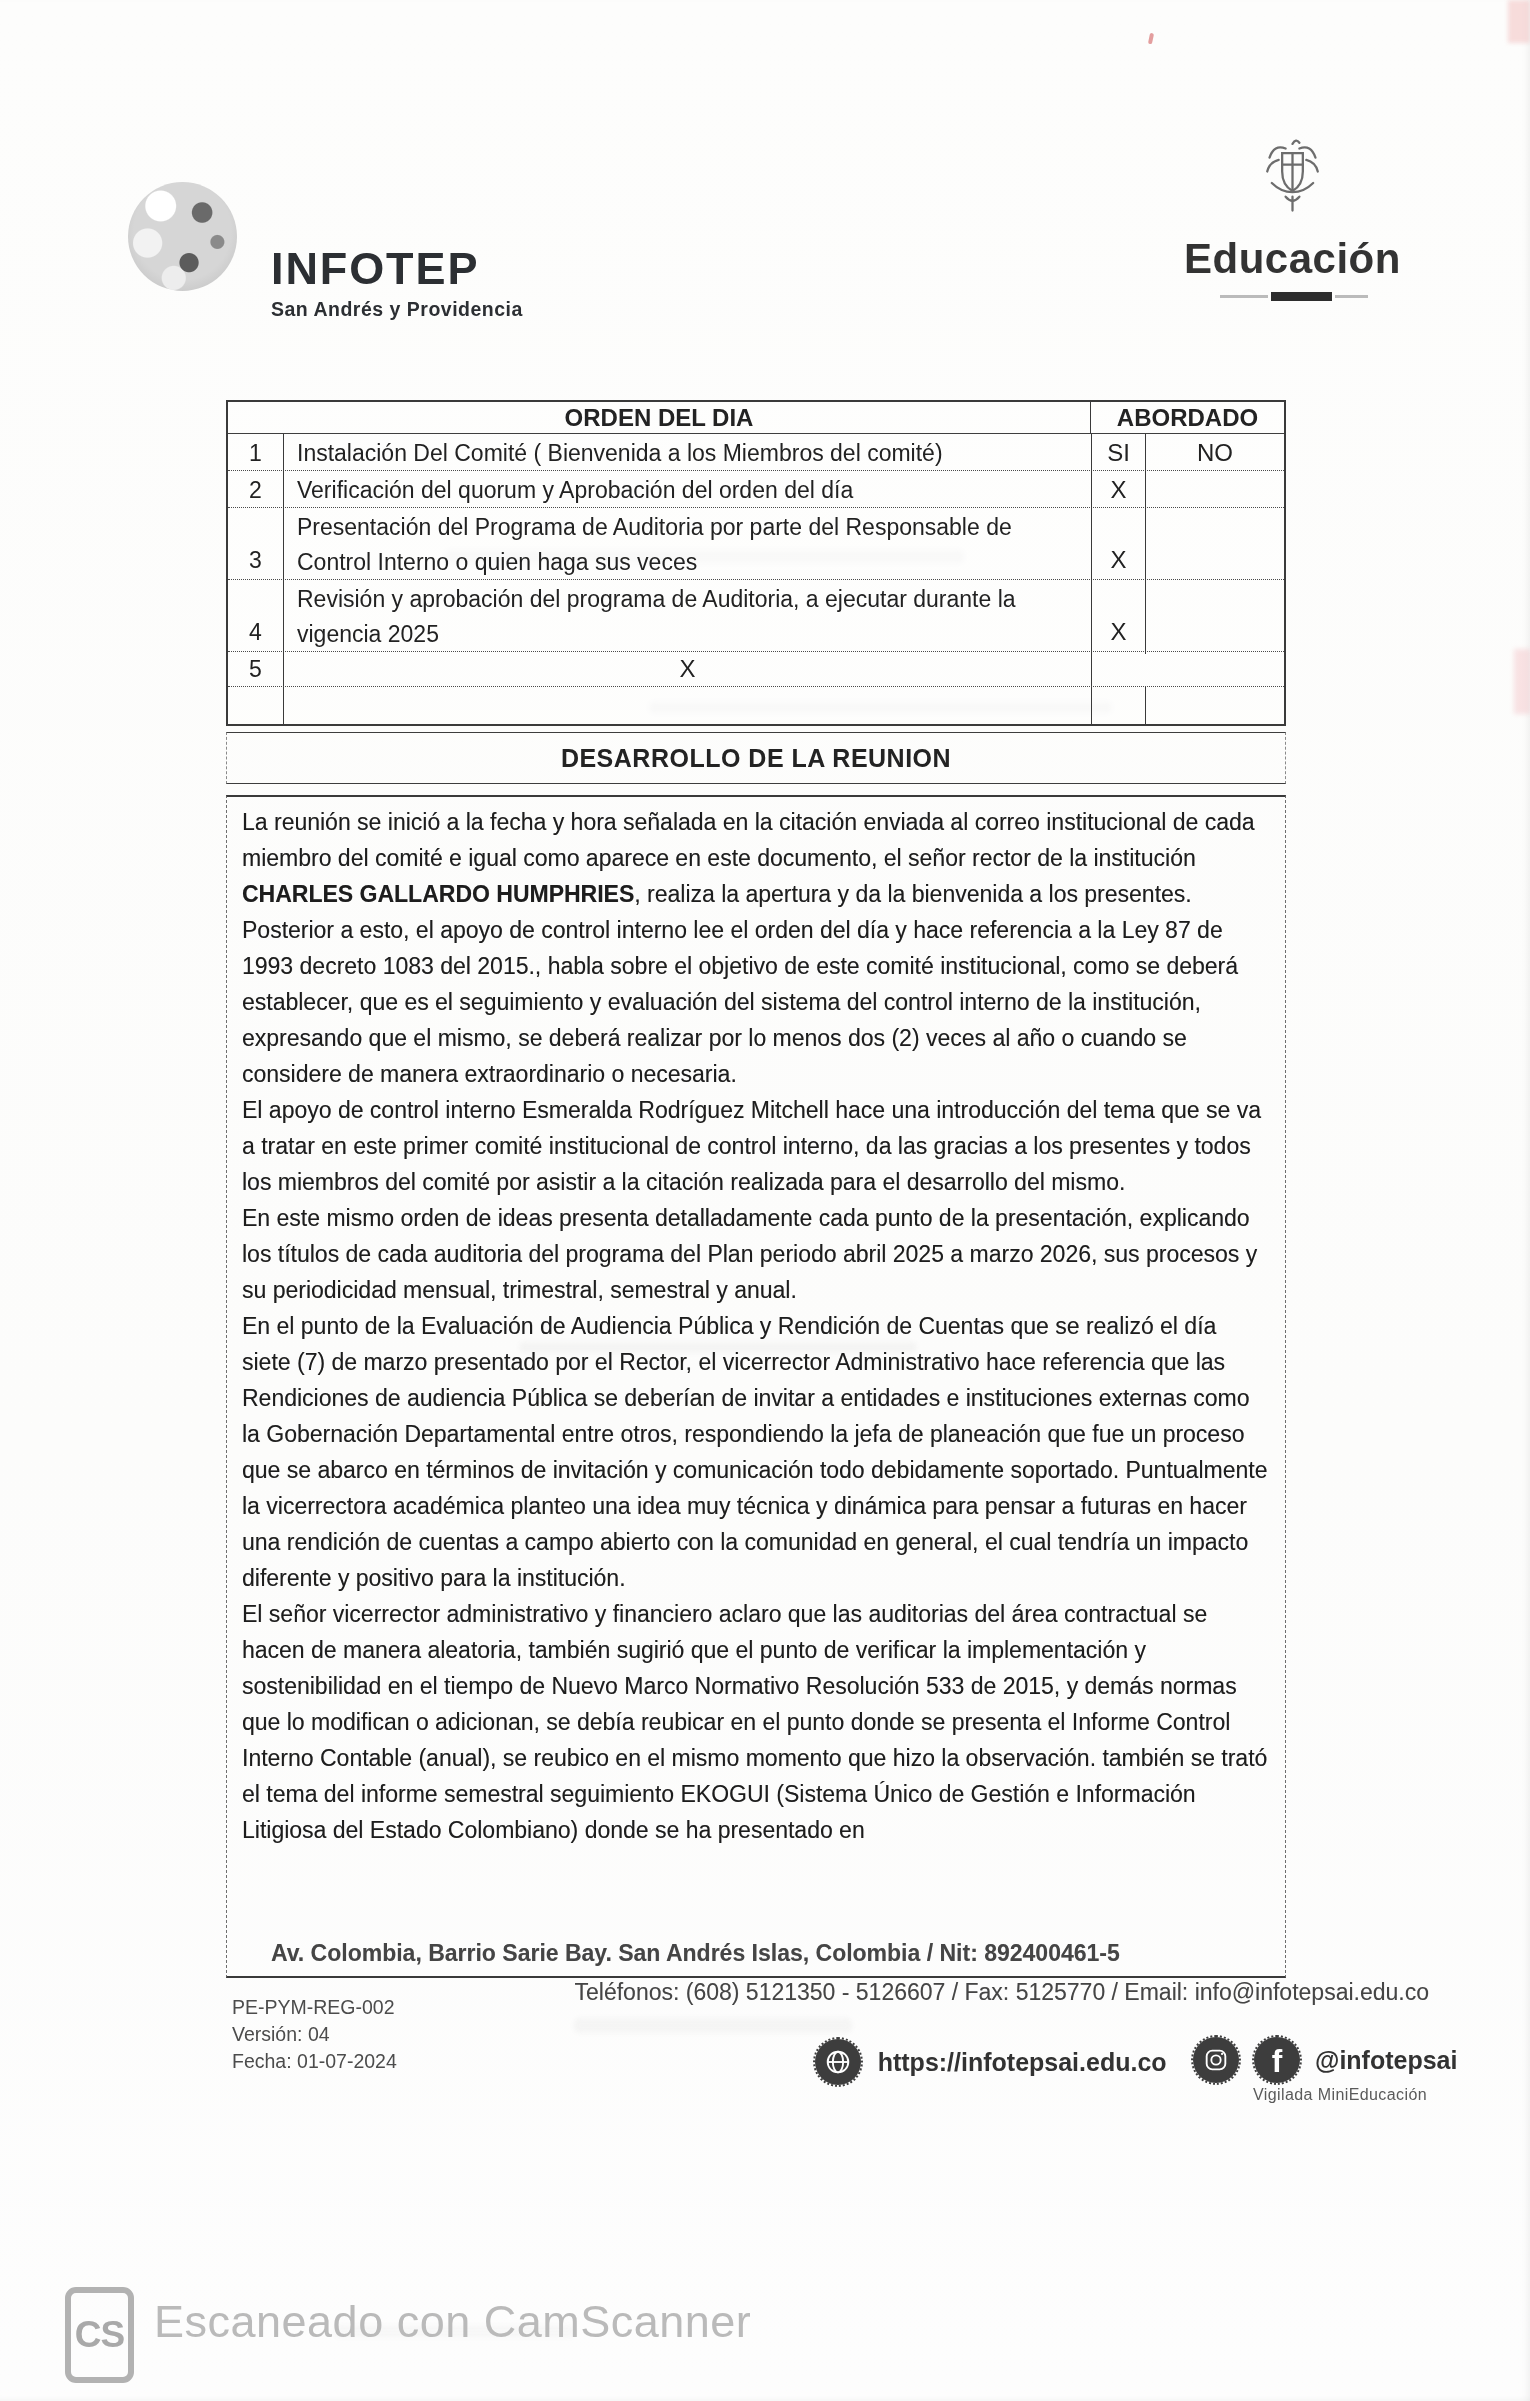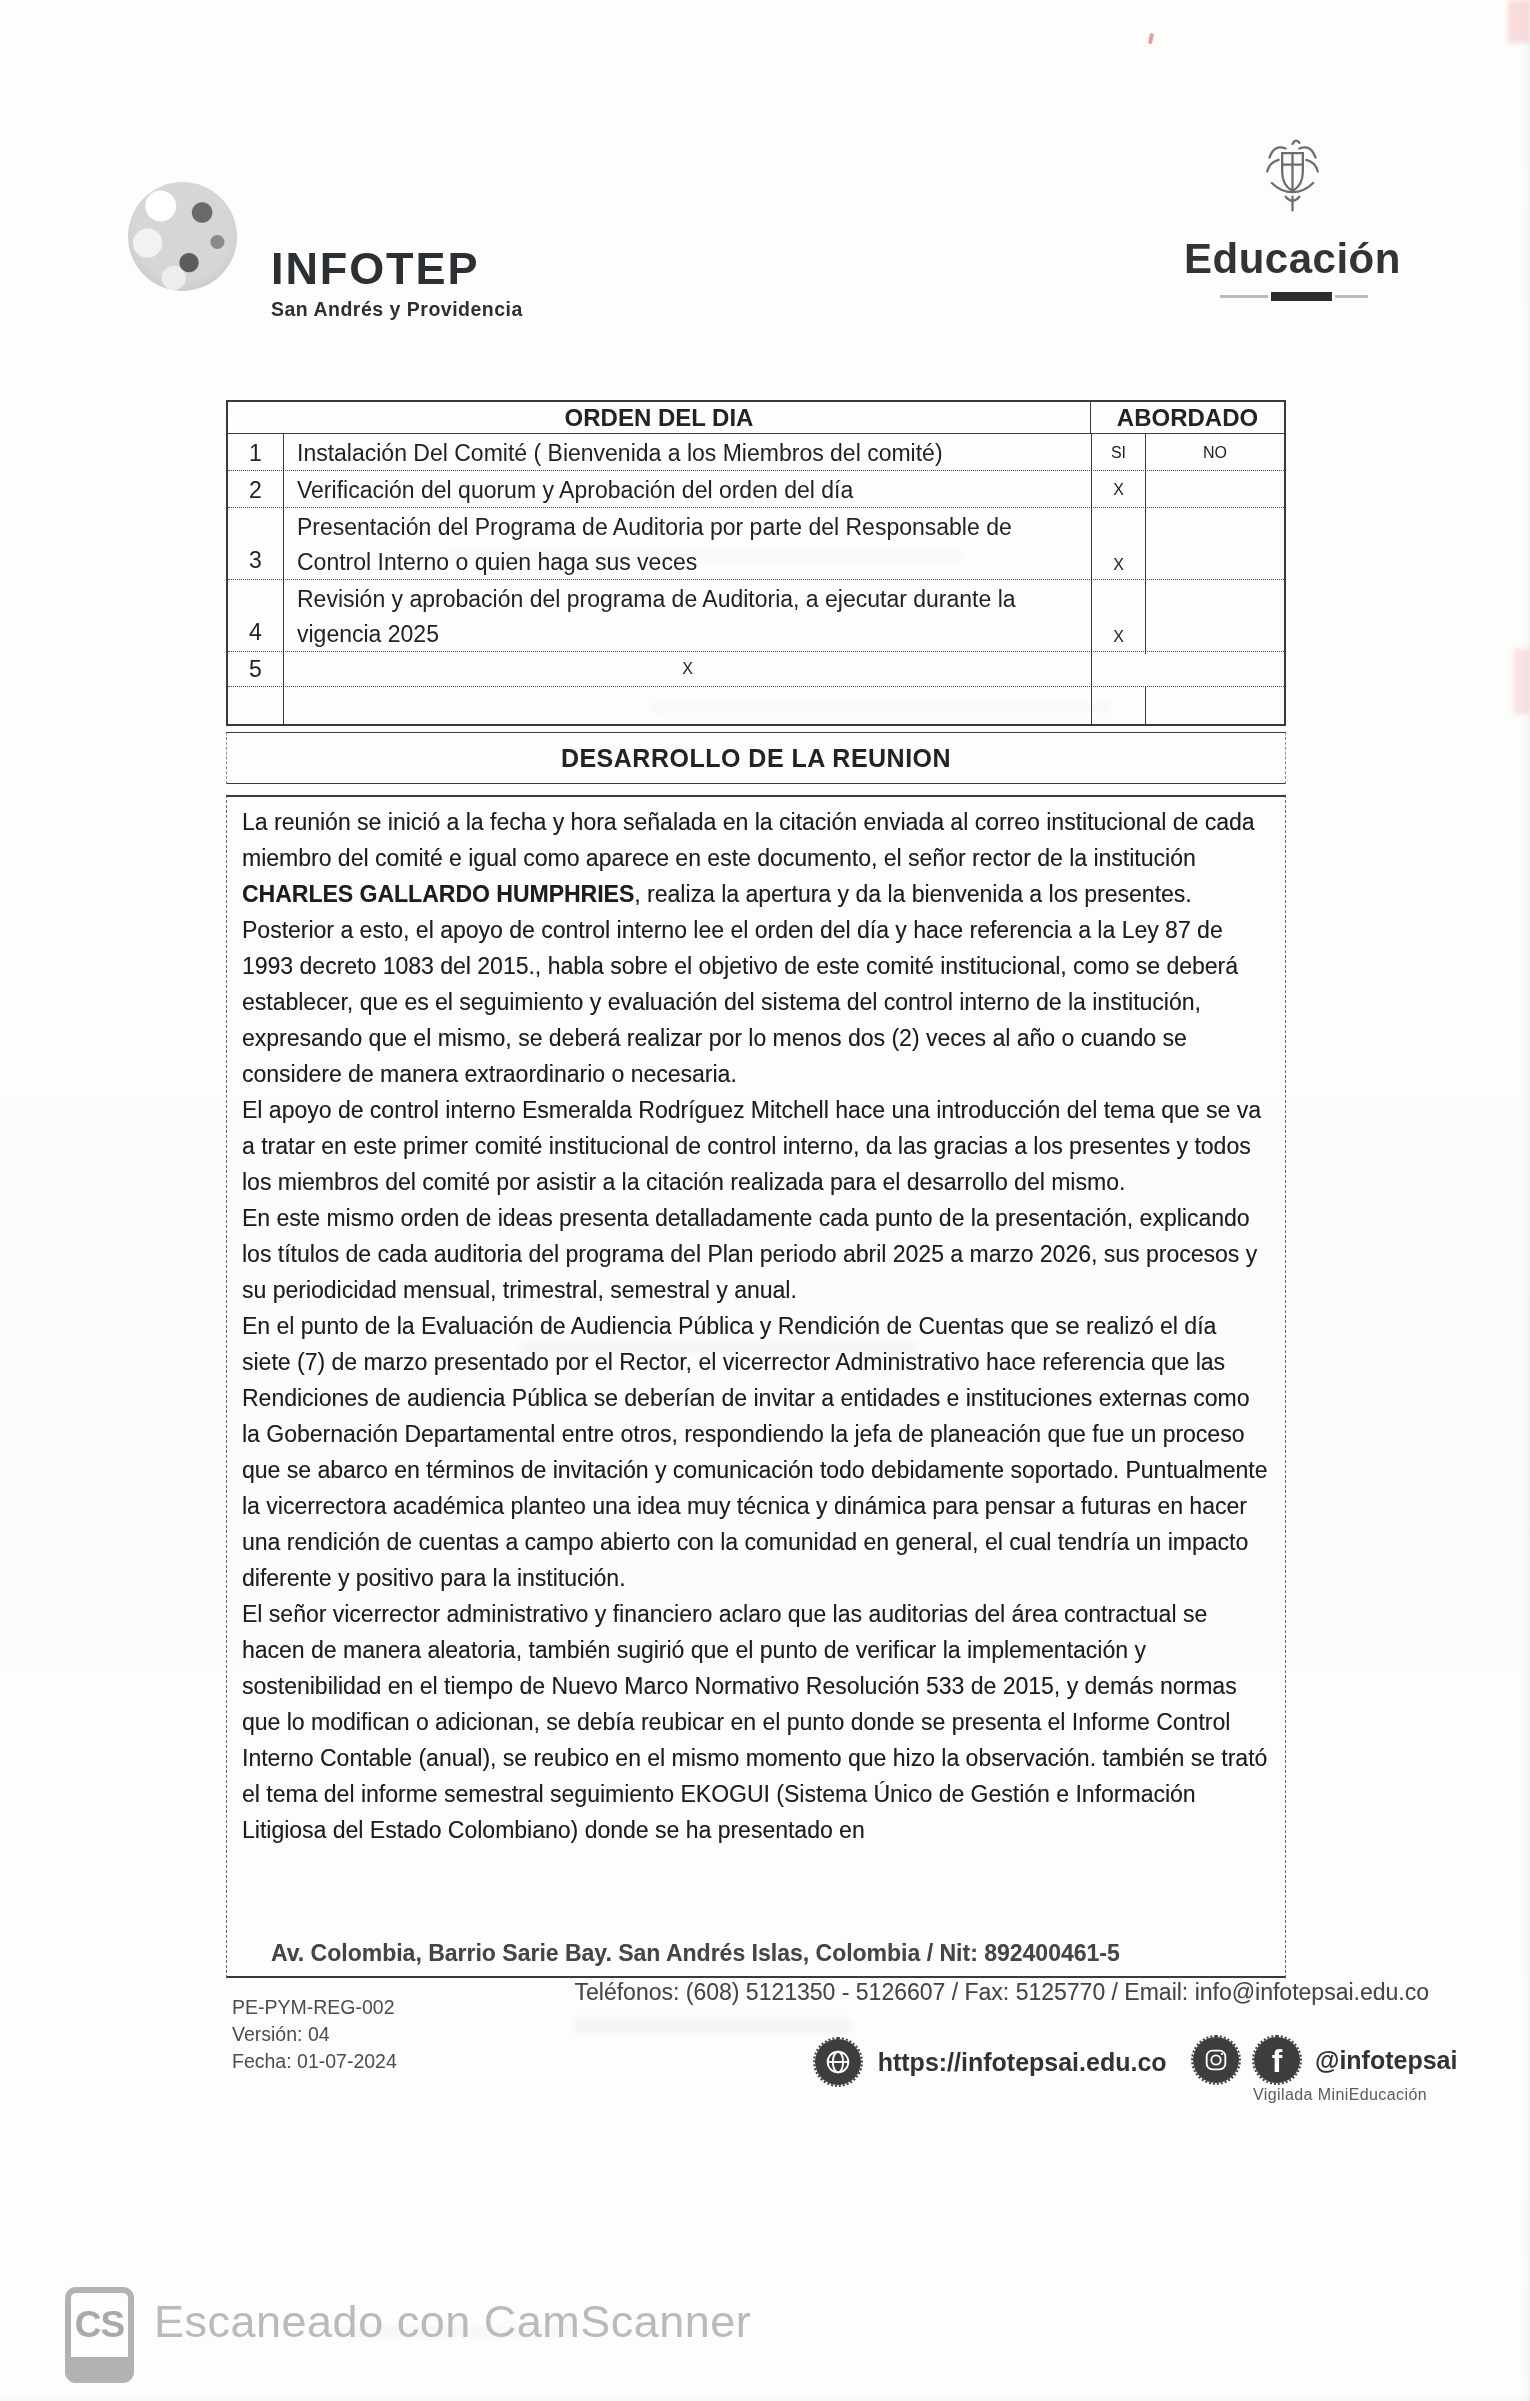--- a/index.html
+++ b/index.html
@@ -50,21 +50,21 @@
   .t-head .cell:first-child{border-right:1.9px solid #3a3a3a;}
   .trow{display:grid;grid-template-columns:56px 808px 54px 1fr;border-bottom:1.9px dotted #4a4a4a;box-sizing:border-box;}
   .trow:last-child{border-bottom:none;}
   .r1{height:37px;}.r2{height:37px;}.r3{height:72px;}.r4{height:72px;}.r5{height:35px;}.rempty{height:37px;}
   .tc{display:flex;align-items:center;font-size:23px;color:#222;box-sizing:border-box;}
   .tc-num{justify-content:center;border-right:1.9px solid #3a3a3a;}
   .tc-desc{padding:1.9px 9.3px 1.9px 13px;line-height:35px;border-right:1.9px solid #3a3a3a;}
   .tc-si{justify-content:center;border-right:1.9px solid #3a3a3a;}
   .tc-no{justify-content:center;}
   .r3 .tc-num,.r3 .tc-si,.r4 .tc-num,.r4 .tc-si{align-items:flex-end;padding-bottom:7.4px;}
-  .mark{font-size:16px;color:#222;}
+  .mark{font-size:24px;color:#222;}
   
   .dev-head{
     position:absolute;left:226px;top:732px;width:1060px;height:52px;box-sizing:border-box;
     border-top:1.9px solid #3d3d3d;border-bottom:1.9px solid #3d3d3d;
     border-left:0.9px dashed #8a8a8a;border-right:0.9px dashed #8a8a8a;
     display:flex;align-items:center;justify-content:center;
     font-weight:bold;font-size:25px;color:#232323;letter-spacing:0.5px;
   }
   .dev-body{
     position:absolute;left:226px;top:795px;width:1060px;height:1183px;box-sizing:border-box;
@@ -82,21 +82,21 @@
   .f-doc{position:absolute;left:232px;top:1994px;font-size:19.5px;line-height:27px;color:#4c4c4c;}
   .web-row{position:absolute;left:815px;top:2035px;height:54px;display:flex;align-items:center;}
   .badge{width:46px;height:46px;border-radius:50%;background:#3d3d3d;display:flex;align-items:center;justify-content:center;outline:2.8px dotted #3d3d3d;outline-offset:0.9px;flex:0 0 auto;}
   .badge + .badge{margin-left:15px;}
   .web-url{margin-left:16.7px;font-size:25px;font-weight:bold;color:#323232;}
   .social-row{position:absolute;left:1193px;top:2033px;height:54px;display:flex;align-items:center;}
   .social-handle{margin-left:15px;font-size:25px;font-weight:bold;color:#323232;}
   .fb-f{color:#fff;font-size:31.5px;font-weight:bold;line-height:1;margin-top:3.7px;}
   .vigilada{position:absolute;right:104px;top:2086px;font-size:16px;color:#5a5a5a;letter-spacing:0.4px;}
   
-  .cs-badge{position:absolute;left:65px;top:2287px;width:69px;height:96px;border:6.5px solid #b2b2b2;border-radius:11px;box-sizing:border-box;display:flex;flex-direction:column;}
+  .cs-badge{position:absolute;left:65px;top:2287px;width:69px;height:96px;border:6.5px solid #b2b2b2;border-radius:11px;box-sizing:border-box;display:flex;flex-direction:row;}
   .cs-letters{flex:1;display:flex;align-items:center;justify-content:center;font-size:37px;font-weight:bold;color:#a9a9a9;letter-spacing:-0.9px;}
   .cs-bottom{height:20.4px;background:#b2b2b2;border-radius:0 0 3.7px 3.7px;}
   .cs-caption{position:absolute;left:154px;top:2296px;font-size:45px;color:#bababa;letter-spacing:0.5px;}
 </style>
 </head>
 <body>
 
 <div class="page">
 
   <div class="artifact red-speck"></div>

